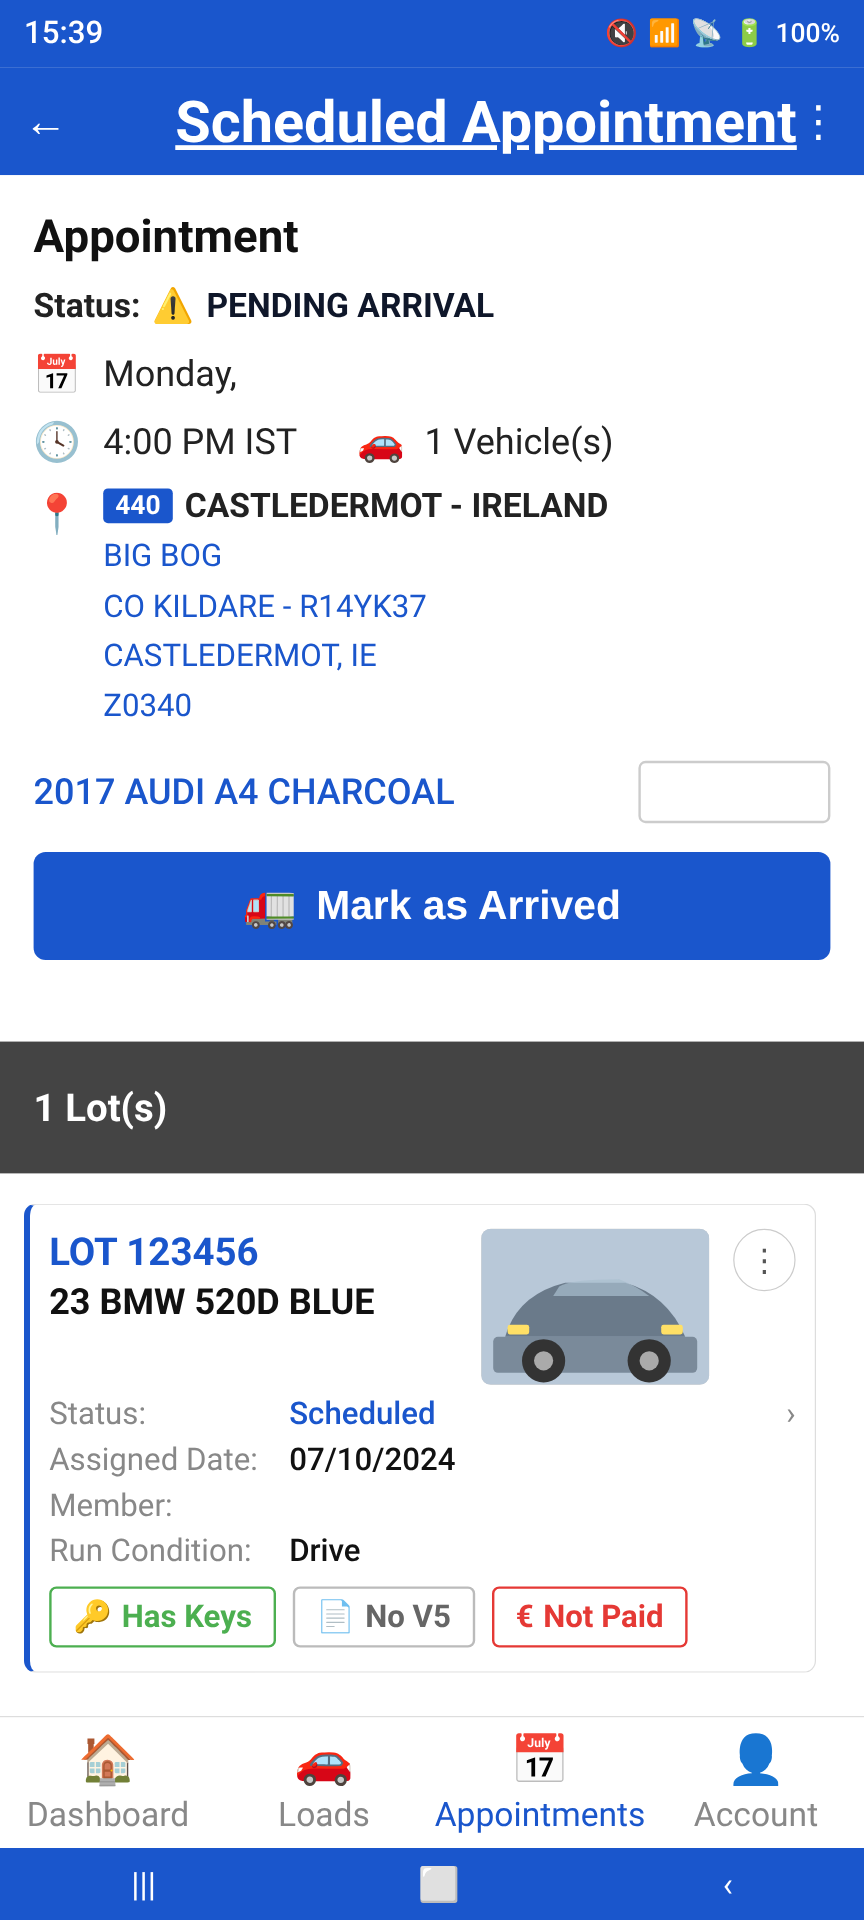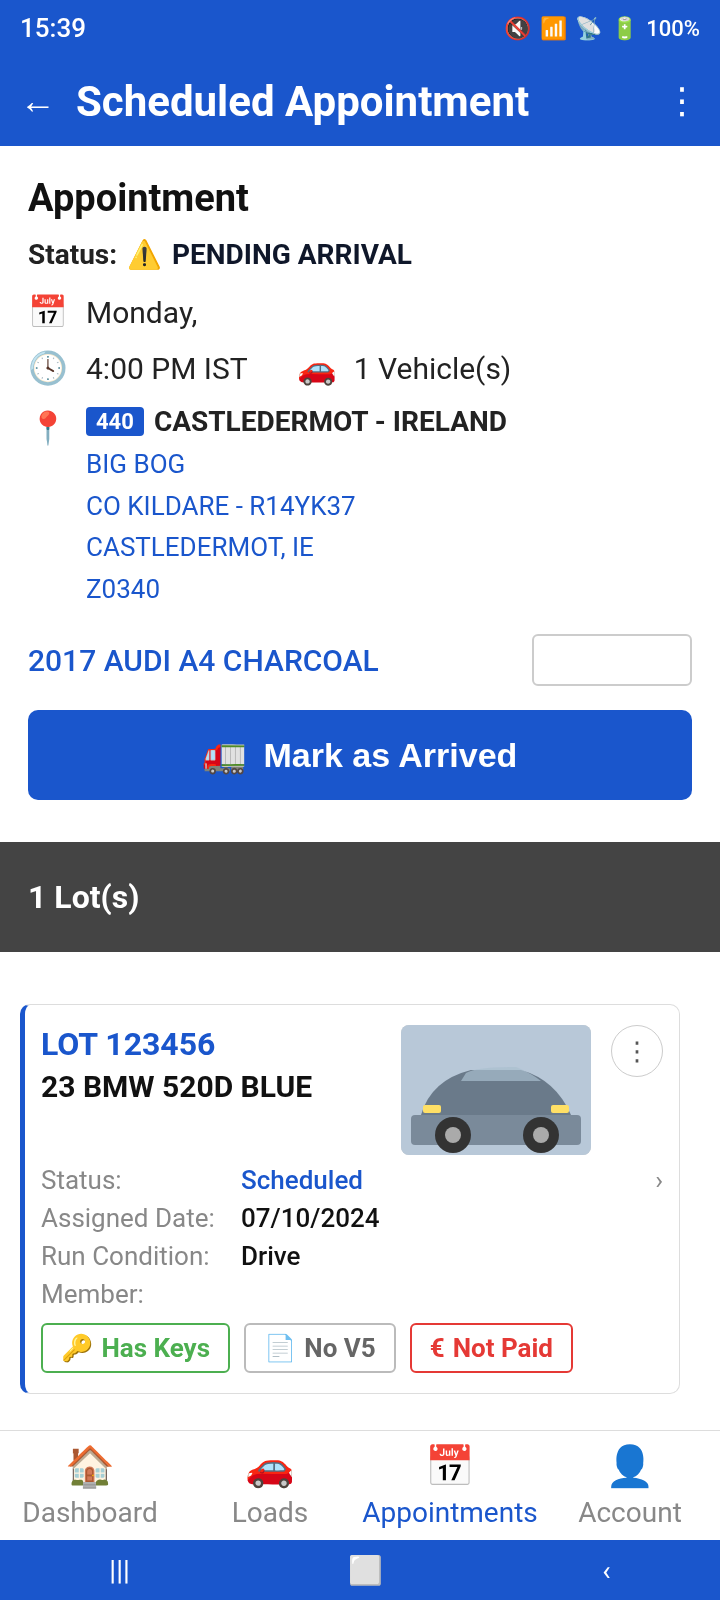--- a/index.html
+++ b/index.html
@@ -42,23 +42,24 @@
       padding: 16px 20px;
       height: 90px;
     }
     .header-back {
       font-size: 36px;
       cursor: pointer;
       margin-right: 20px;
     }
     .header-title {
       flex: 1;
-      font-size: 42px;
-      font-weight: bold;
-      text-align: left;
+      font-size: 48px;
+      font-weight: bold;
+      text-align: right;
+      text-decoration: underline;
     }
     .header-menu {
       font-size: 36px;
       cursor: pointer;
     }
 
     
     .content {
       background: white;
       flex: 1;
@@ -204,21 +205,21 @@
       background: #444;
       color: white;
       font-size: 32px;
       font-weight: bold;
       padding: 36px 28px;
     }
 
     
     .lot-card-wrapper {
       background: white;
-      padding: 36px 20px 20px 0;
+      padding: 9px 20px 20px 0;
     }
     .lot-card {
       background: white;
       border-radius: 10px;
       border: 1px solid #ddd;
       margin: 16px 20px;
       overflow: hidden;
       display: flex;
       border-left: 5px solid #1a56cc;
     }
@@ -488,26 +489,26 @@
       <div class="lot-info-row">
         <span class="lot-info-label">Status:</span>
         <span class="lot-info-value">Scheduled</span>
         <span class="lot-status-arrow">›</span>
       </div>
       <div class="lot-info-row">
         <span class="lot-info-label">Assigned Date:</span>
         <span class="lot-info-value lot-info-value-dark">07/10/2024</span>
       </div>
       <div class="lot-info-row">
+        <span class="lot-info-label">Member:</span>
+        <span class="lot-info-value lot-info-value-dark"></span>
+      </div>
+      <div class="lot-info-row">
         <span class="lot-info-label">Run Condition:</span>
         <span class="lot-info-value lot-info-value-dark">Drive</span>
-      </div>
-      <div class="lot-info-row">
-        <span class="lot-info-label">Member:</span>
-        <span class="lot-info-value lot-info-value-dark"></span>
       </div>
 
       <div class="lot-badges">
         <span class="badge badge-keys">
           <span>🔑</span>
           <span>Has Keys</span>
         </span>
         <span class="badge badge-nov5">
           <span>📄</span>
           <span>No V5</span>

